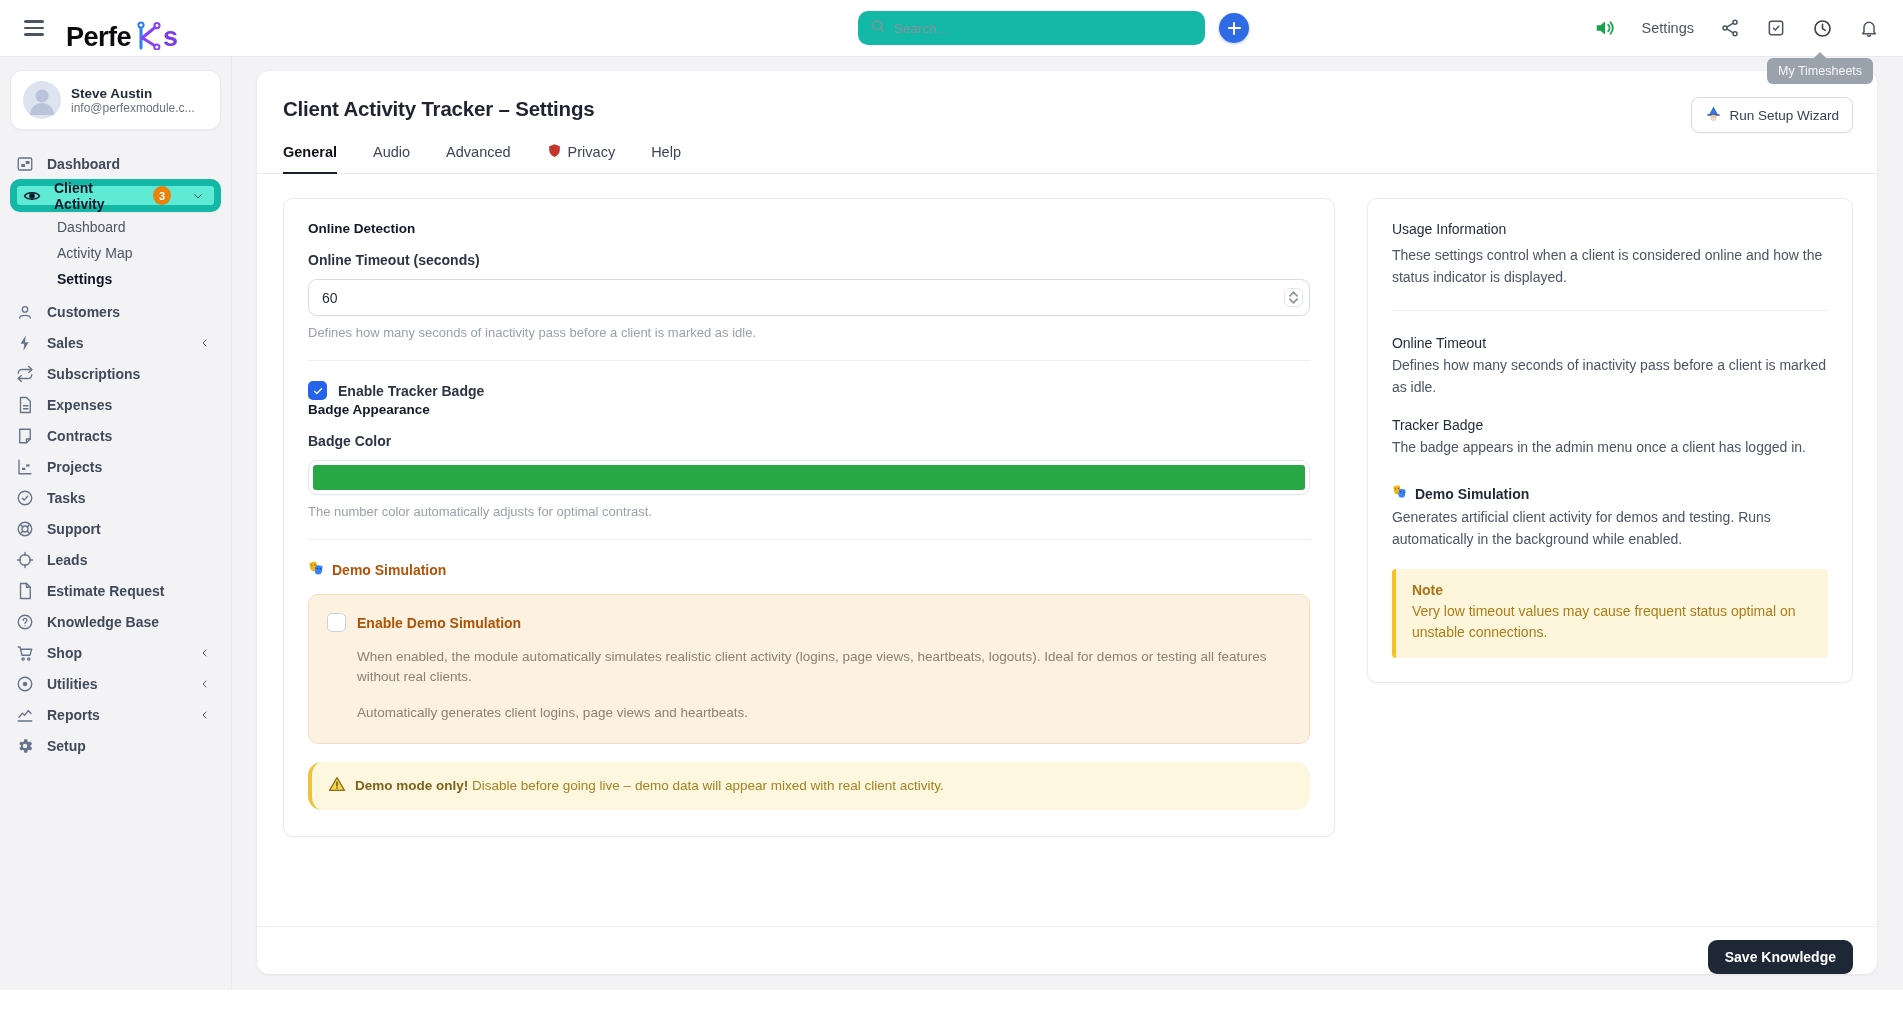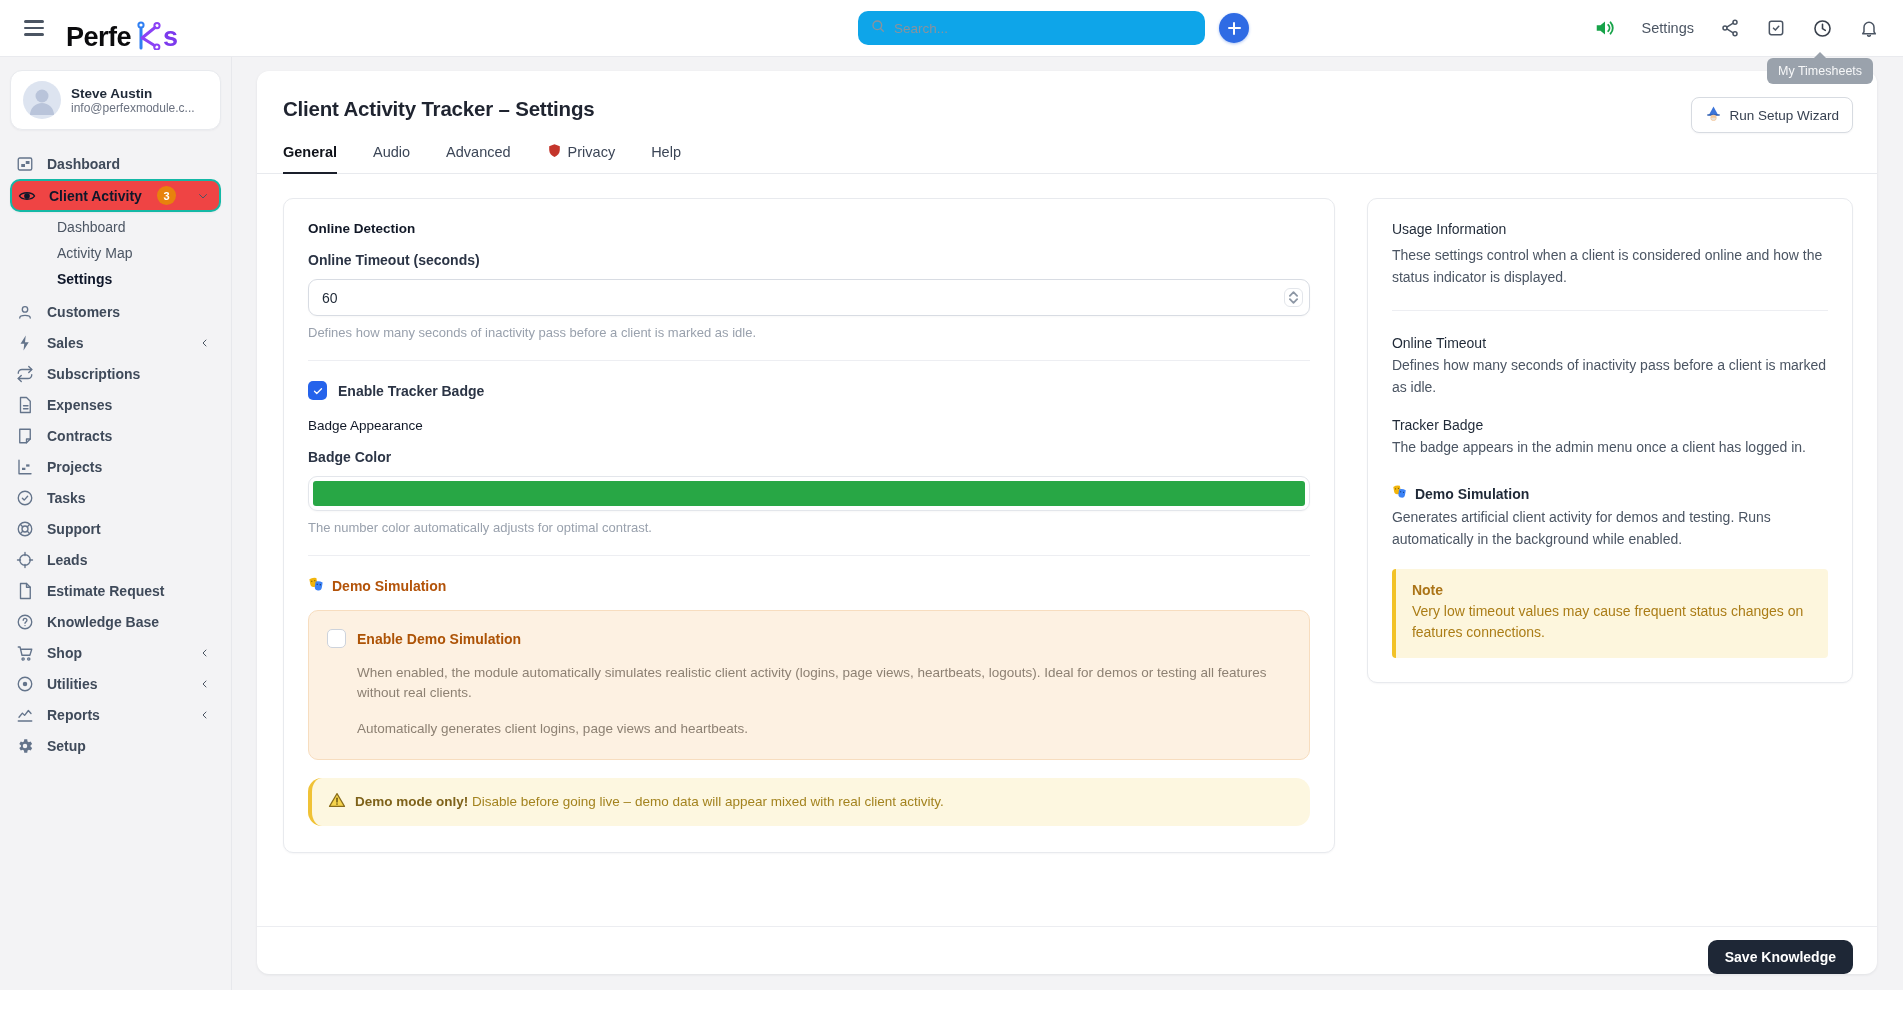--- a/index.html
+++ b/index.html
@@ -8,21 +8,21 @@
   
   .navbar { position:relative; height:57px; background:#fff; border-bottom:1px solid #e9eaee; display:flex; align-items:center; padding:0 24px; }
   .nav-left { display:flex; align-items:center; gap:18px; }
   .hamburger { width:20px; display:flex; flex-direction:column; gap:4px; cursor:pointer; }
   .hamburger span { height:2.4px; background:#4b5563; border-radius:2px; display:block; }
   .logo { display:flex; align-items:center; margin-left:4px;margin-top:18px; }
   .logo-word { font-size:27px; font-weight:800; color:#0b0b0d; letter-spacing:-0.5px; line-height:1; }
   .logo-k { margin:0 1px 0 5px; }
   .logo-s { font-size:27px; font-weight:800; color:#7c3aed; line-height:1; }
   .nav-center { position:absolute; left:858px; display:flex; align-items:center; gap:14px; }
-  .searchbox { width:347px; height:34px; background:#0ea5e9; border-radius:10px; display:flex; align-items:center; padding:0 12px; gap:8px; }
+  .searchbox { width:347px; height:34px; background:#14b8a6; border-radius:10px; display:flex; align-items:center; padding:0 12px; gap:8px; }
   .searchbox input { border:none; background:transparent; outline:none; font-size:13.5px; color:#374151; width:100%; font-family:"Liberation Sans", sans-serif; }
   .searchbox input::placeholder { color:#8b929c; }
   .plus-btn { width:30px; height:30px; border-radius:50%; background:#2f6be4; display:flex; align-items:center; justify-content:center; cursor:pointer; box-shadow:0 1px 3px rgba(47,107,228,.4); }
   .plus-btn:before { content:""; position:absolute; width:13px; height:2.2px; background:#fff; border-radius:2px; }
   .plus-btn:after { content:""; position:absolute; width:2.2px; height:13px; background:#fff; border-radius:2px; }
   .nav-right { margin-left:auto; display:flex; align-items:center; gap:26px; }
   .nav-right .txt { font-size:14.5px; color:#4b5563; cursor:pointer; }
   .nav-icon { display:flex; align-items:center; cursor:pointer; }
 
   
@@ -35,21 +35,21 @@
   
   .sidebar { width:232px; border-right:1px solid #e7e8ec; padding:13px 10px 0 10px; flex-shrink:0; }
   .user-card { background:#fff; border:1px solid #e8eaee; border-radius:12px; padding:10px 12px; display:flex; align-items:center; gap:10px; box-shadow:0 1px 2px rgba(16,24,40,.04); }
   .avatar { width:38px; height:38px; border-radius:50%; background:#dde4f0; overflow:hidden; flex-shrink:0; display:flex; align-items:center; justify-content:center; }
   .user-meta { min-width:0; }
   .user-name { font-size:13.5px; font-weight:700; color:#1f2937; }
   .user-email { font-size:12px; color:#6b7280; white-space:nowrap; overflow:hidden; text-overflow:ellipsis; max-width:130px; }
   .menu { margin-top:18px; }
   .menu-item { display:flex; align-items:center; gap:13px; height:31px; padding:0 10px 0 6px; border-radius:10px; cursor:pointer; }
   .menu-item .lbl { font-size:14px; font-weight:600; color:#3f4a5a; }
-  .menu-item.active-parent { background:#ef4444; border:2px solid #14b8a6; box-shadow:0 1px 2px rgba(16,24,40,.05); height:33px; }
+  .menu-item.active-parent { background:#5eead4; border:7px solid #14b8a6; box-shadow:0 1px 2px rgba(16,24,40,.05); height:33px; }
   .menu-item.active-parent .lbl { color:#0f172a; font-weight:700; }
   .mi-icon { width:18px; height:18px; display:flex; align-items:center; justify-content:center; flex-shrink:0; }
   .mi-icon svg { width:18px; height:18px; stroke:#64748b; stroke-width:1.8; fill:none; stroke-linecap:round; stroke-linejoin:round; }
   .badge-count { margin-left:auto; background:#e8820d; color:#fff; font-size:11px; font-weight:700; width:19px; height:19px; border-radius:50%; display:flex; align-items:center; justify-content:center; }
   .chev { margin-left:auto; display:flex; align-items:center; }
   .chev svg { width:12px; height:12px; stroke:#4b5563; stroke-width:2; fill:none; stroke-linecap:round; stroke-linejoin:round; }
   .badge-count + .chev { margin-left:8px; }
   .submenu { padding:2px 0 4px 0; }
   .sub-item { height:26px; display:flex; align-items:center; padding-left:47px; font-size:14px; color:#4b5563; font-weight:500; cursor:pointer; border-radius:8px; }
   .sub-item.active { color:#0f172a; font-weight:700; }
@@ -77,21 +77,21 @@
   .spinner { border:1px solid #e3e6eb; border-radius:6px; padding:2px 4px; display:flex; flex-direction:column; gap:1px; cursor:pointer; }
   .spinner svg { width:9px; height:6px; stroke:#8d97a5; stroke-width:2; fill:none; stroke-linecap:round; stroke-linejoin:round; }
   .help-text { margin-top:9px; font-size:13px; color:#99a1ad; }
   .hr { border:none; border-top:1px solid #edeef2; margin:20px 0; }
   .check-row { display:flex; align-items:center; gap:11px; cursor:pointer; }
   .checkbox { width:19px; height:19px; border-radius:5px; flex-shrink:0; display:flex; align-items:center; justify-content:center; }
   .checkbox.checked { background:#2563eb; }
   .checkbox.checked svg { width:12px; height:12px; stroke:#fff; stroke-width:2.6; fill:none; stroke-linecap:round; stroke-linejoin:round; }
   .checkbox.unchecked { background:#fff; border:1px solid #cdd3dc; }
   .check-label { font-size:14px; font-weight:600; color:#2b3445; }
-  .sub-sec-heading { font-size:13.5px; font-weight:400; color:#111827; margin-top:18px; }
+  .sub-sec-heading { font-size:13.5px; font-weight:700; color:#111827; margin-top:2px; }
   .color-input { margin-top:11px; border:1px solid #e3e6eb; border-radius:9px; padding:4px; box-shadow:0 1px 2px rgba(16,24,40,.03); cursor:pointer; }
   .color-swatch { height:25px; border-radius:3px; }
 
   .demo-heading { display:flex; align-items:center; gap:7px; font-size:14px; font-weight:700; color:#b35309; margin-top:2px; }
   .demo-box { margin-top:14px; background:#fdf1e2; border:1px solid #f7ddbf; border-radius:10px; padding:18px 22px 20px 18px; }
   .demo-box .check-label { color:#ad5306; }
   .demo-desc { font-size:13.5px; color:#8d8173; margin:15px 0 0 30px; line-height:1.5; }
   .warn-box { margin-top:18px; background:#fdf7e0; border-left:4px solid #f0c236; border-radius:14px; padding:13px 16px; display:flex; align-items:center; gap:9px; }
   .warn-text { font-size:13.5px; color:#a3831f; }
   .warn-text b { color:#7e621a; }
@@ -554,21 +554,21 @@
                     <circle cx="12.8" cy="12" r="0.9" fill="#0d2f66"></circle>
                     <circle cx="17.2" cy="12" r="0.9" fill="#0d2f66"></circle>
                   </g>
               </svg>
             </span>
             <span>Demo Simulation</span>
           </div>
           <div class="info-para" style="margin-top:4px;">Generates artificial client activity for demos and testing. Runs automatically in the background while enabled.</div>
           <div class="note-box">
             <div class="note-title">Note</div>
-            <div class="note-text">Very low timeout values may cause frequent status changes on features connections.</div>
+            <div class="note-text">Very low timeout values may cause frequent status optimal on unstable connections.</div>
           </div>
         </div>
       </div>
 
       <div class="card-footer">
         <button class="save-btn">Save Knowledge</button>
       </div>
 
     </div>
   </div>

